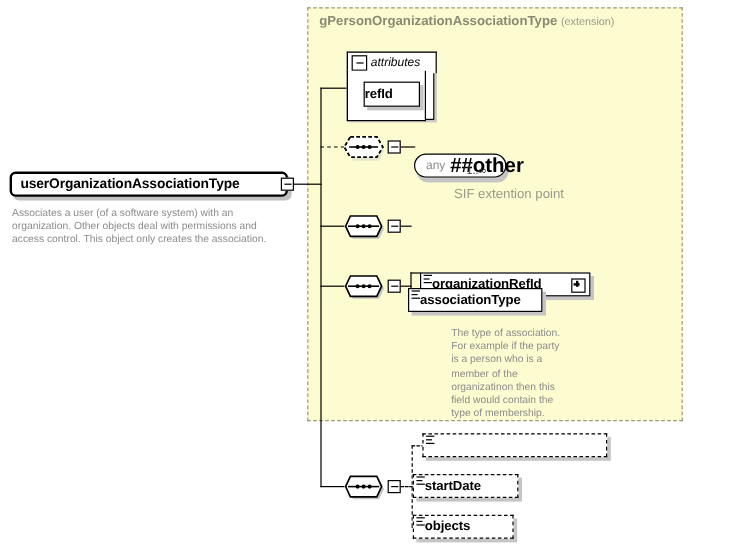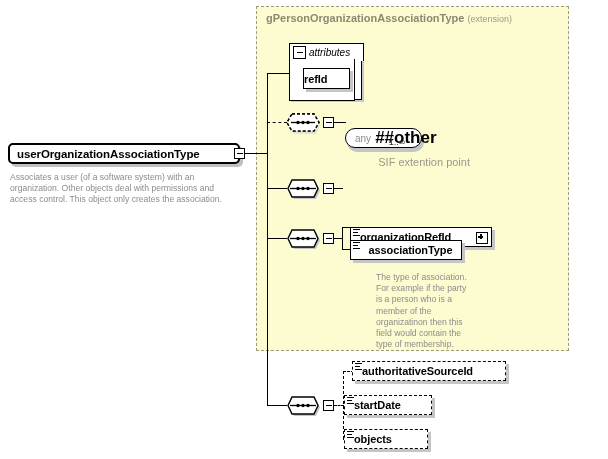--- a/index.html
+++ b/index.html
@@ -245,21 +245,21 @@
   <div class="abs el-box" style="left:350px;top:217px;width:142px;margin-top:10px;">
     <span class="el-icon">
         <i></i>
         <i></i>
         <i></i>
       </span>
     <span class="el-label">organizationRefId</span>
     <span class="el-plus"></span>
   </div>
 
-  <div class="abs el-box" style="left:350px;top:240px;width:112px;justify-content:center;">
+  <div class="abs el-box" style="left:340px;top:240px;width:112px;">
     <span class="el-icon">
         <i></i>
         <i></i>
         <i></i>
       </span>
     <span class="el-label">associationType</span>
   </div>
   <div class="abs desc assoc-desc">The type of association. For example if the party is a person who is a member of the organizatinon then this field would contain the type of membership.</div>
 
   <div class="abs ln h" style="left:267px;top:405px;width:20px;"></div>
@@ -279,21 +279,20 @@
   <div class="abs ln dash-h" style="left:343px;top:371px;width:11px;"></div>
   <div class="abs ln dash-h" style="left:343px;top:405px;width:11px;"></div>
   <div class="abs ln dash-h" style="left:343px;top:439px;width:11px;"></div>
 
   <div class="abs el-box opt" style="left:352px;top:361px;width:154px;">
     <span class="el-icon">
         <i></i>
         <i></i>
         <i></i>
       </span>
-    <span class="el-label">authoritativeSourceId</span>
   </div>
 
   <div class="abs el-box opt" style="left:344px;top:395px;width:88px;">
     <span class="el-icon">
         <i></i>
         <i></i>
         <i></i>
       </span>
     <span class="el-label">startDate</span>
   </div>

